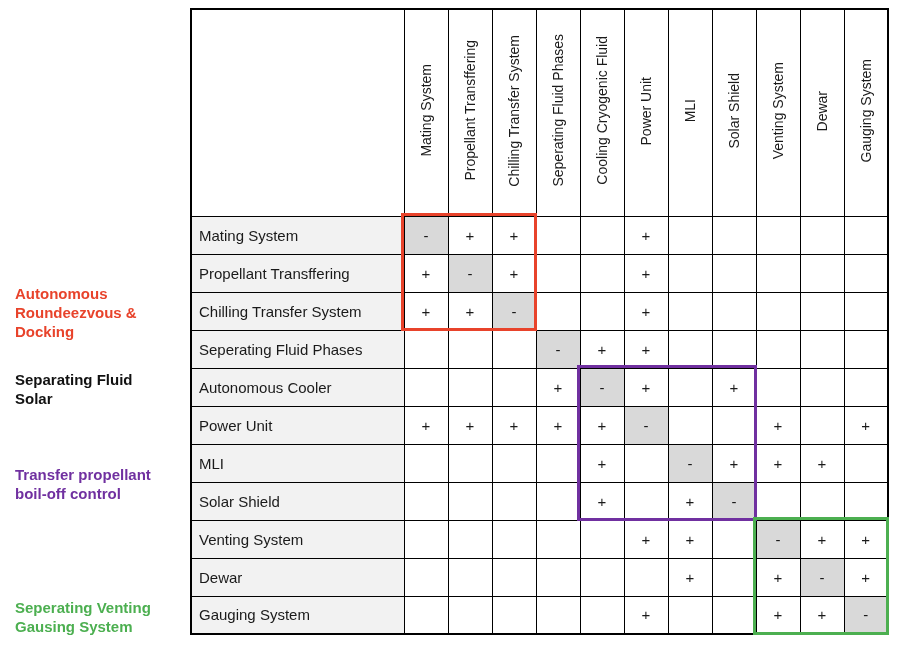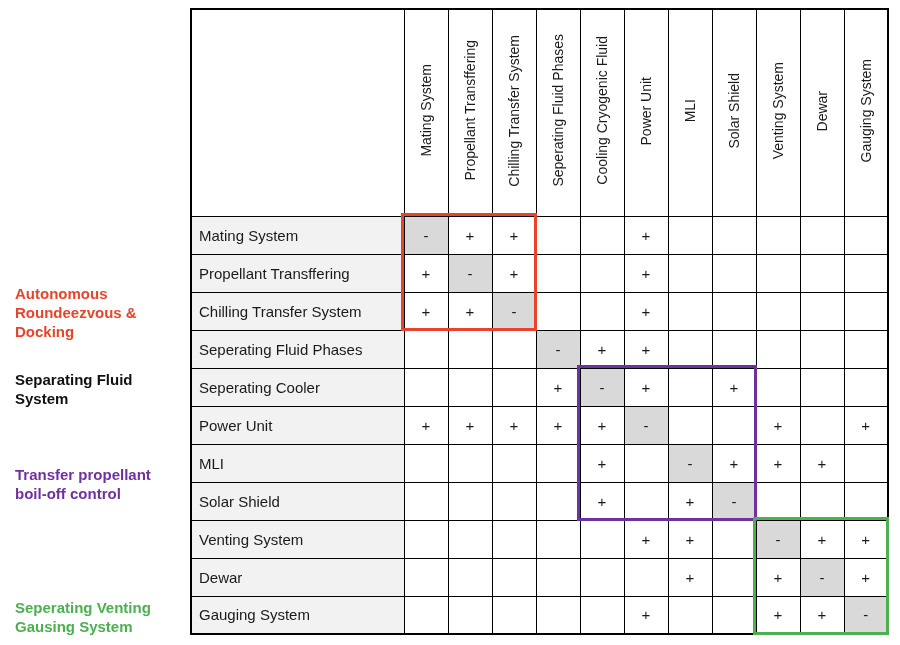--- a/index.html
+++ b/index.html
@@ -81,21 +81,21 @@
 </head>
 <body>
 
 <div>
 
   <div class="group-label" style="top: 244px; color: rgb(232, 67, 43);">Autonomous
 Roundeezvous &amp;
 Docking</div>
 
   <div class="group-label" style="top: 330px; color: rgb(17, 17, 17);">Separating Fluid
-System</div>
+Solar</div>
 
   <div class="group-label" style="top: 425px; color: rgb(112, 48, 160);">Transfer propellant
 boil-off control</div>
 
   <div class="group-label" style="top: 558px; color: rgb(76, 175, 80);">Seperating Venting
 Gausing System</div>
 
   <div id="table-wrap">
     <table id="matrix-table">
       <colgroup id="matrix-cols">
@@ -179,21 +179,21 @@
             <td class="cell diag">-</td>
             <td class="cell">+</td>
             <td class="cell">+</td>
             <td class="cell"></td>
             <td class="cell"></td>
             <td class="cell"></td>
             <td class="cell"></td>
             <td class="cell"></td>
           </tr>
           <tr>
-            <th class="row-label">Seperating Cooler</th>
+            <th class="row-label">Autonomous Cooler</th>
             <td class="cell"></td>
             <td class="cell"></td>
             <td class="cell"></td>
             <td class="cell">+</td>
             <td class="cell diag">-</td>
             <td class="cell">+</td>
             <td class="cell"></td>
             <td class="cell">+</td>
             <td class="cell"></td>
             <td class="cell"></td>

